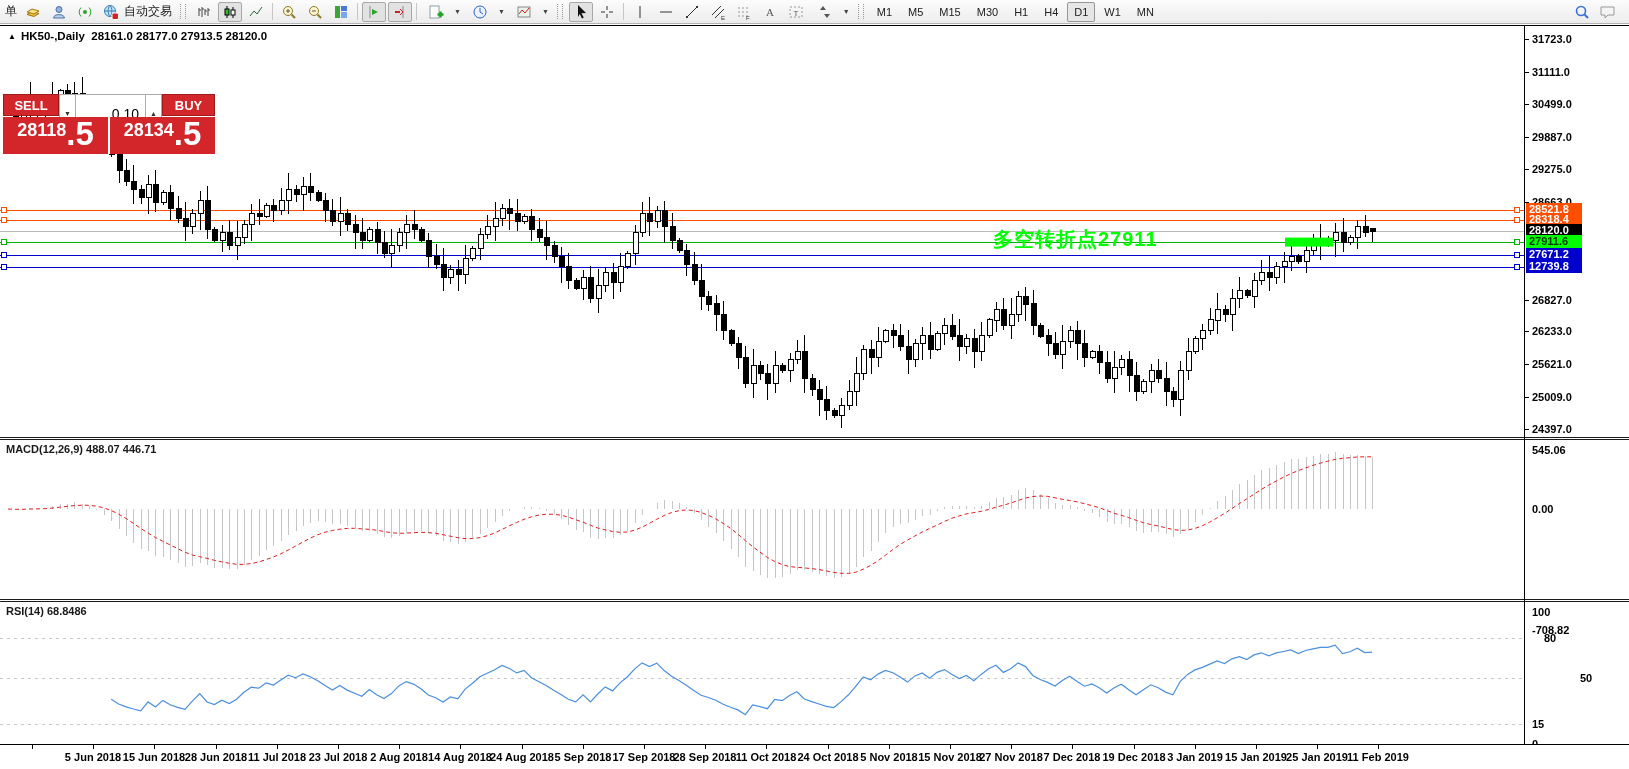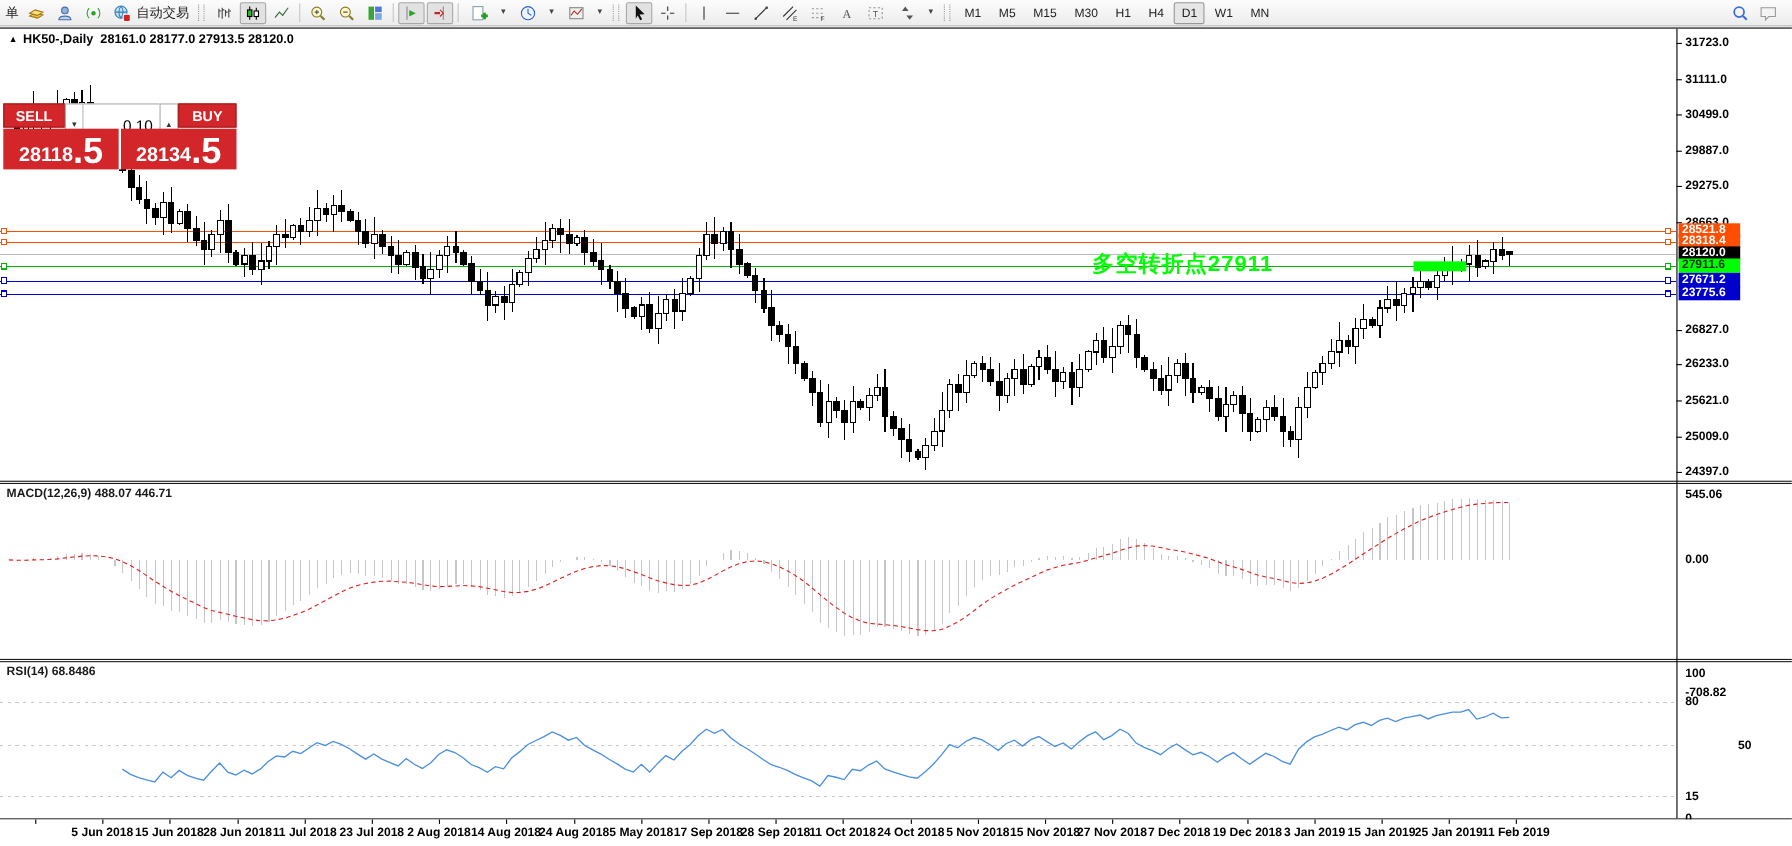--- a/index.html
+++ b/index.html
@@ -41,21 +41,21 @@
   #trade-panel{position:absolute;left:3px;top:20px;width:212px;margin-top:48px;}
   #tp-row1{display:flex;height:22px;}
   .tp-btn{color:#fff;font-size:13px;font-weight:600;display:flex;align-items:center;justify-content:center;border:1px solid #9e1b1b;box-sizing:border-box;}
   #sell-btn{width:56px;}
   #buy-btn{width:53px;}
   #vol-stepper{flex:1;display:flex;height:39px;box-sizing:border-box;}
   .step-btn{width:17px;background:#fff;border:1px solid #ababab;box-sizing:border-box;display:flex;align-items:center;justify-content:center;font-size:7px;color:#333;padding:0;}
   #vol-field{flex:1;border-top:1px solid #ababab;border-bottom:1px solid #ababab;background:#fff;
     font-size:14px;color:#000;text-align:right;padding:0 6px;display:flex;align-items:center;justify-content:flex-end;}
   #tp-row2{display:flex;height:37px;margin-top:1px;}
-  .tp-price{flex:1;color:#fff;display:flex;align-items:flex-end;justify-content:center;padding-bottom:1px;}
+  .tp-price{flex:1;color:#fff;display:flex;align-items:flex-start;justify-content:center;padding-bottom:1px;}
   .tp-price .pmain{font-size:18px;font-weight:700;line-height:26px;}
   .tp-price .pbig{font-size:33px;font-weight:700;line-height:33px;}
   #tp-row2 .gap{width:2px;background:#fff;}
   svg{display:block;}
 </style>
 </head>
 <body>
 
 <div id="toolbar">
   <button class="tb-text">
@@ -1304,26 +1304,26 @@
       <div class="axis-label" style="top: 332px;">25621.0</div>
       <div class="axis-tickmark" style="top: 371px;"></div>
       <div class="axis-label" style="top: 365px;">25009.0</div>
       <div class="axis-tickmark" style="top: 403px;"></div>
       <div class="axis-label" style="top: 397px;">24397.0</div>
       <div class="badge" style="top: 177px; background: rgb(255, 78, 0); color: rgb(255, 255, 255);">28521.8</div>
       <div class="badge" style="top: 187px; background: rgb(255, 78, 0); color: rgb(255, 255, 255);">28318.4</div>
       <div class="badge" style="top: 198px; background: rgb(0, 0, 0); color: rgb(255, 255, 255);">28120.0</div>
       <div class="badge" style="top: 209px; background: rgb(0, 255, 0); color: rgb(0, 51, 0);">27911.6</div>
       <div class="badge" style="top: 222px; background: rgb(0, 0, 205); color: rgb(255, 255, 255);">27671.2</div>
-      <div class="badge" style="top: 234px; background: rgb(0, 0, 205); color: rgb(255, 255, 255);">23775.6</div>
+      <div class="badge" style="top: 234px; background: rgb(0, 0, 205); color: rgb(255, 255, 255);">12739.8</div>
       <div class="axis-label" style="top: 418px;">545.06</div>
       <div class="axis-label" style="top: 477px;">0.00</div>
       <div class="axis-label" style="top: 554px; margin-top: 44px;">-708.82</div>
       <div class="axis-label" style="top: 580px;">100</div>
-      <div class="axis-label" style="top: 606px;">80</div>
+      <div class="axis-label" style="top: 606px; margin-left: 12px;">80</div>
       <div class="axis-label" style="top: 646px; padding-left: 48px;">50</div>
       <div class="axis-label" style="top: 692px;">15</div>
       <div class="axis-label" style="top: 712px;">0</div>
     </div>
   <div id="date-axis">
       <div class="date-tick" style="left: 32px;"></div>
       <div class="date-label" style="left: 32px; margin-top: 32px;">24 May 2018</div>
       <div class="date-tick" style="left: 93px;"></div>
       <div class="date-label" style="left: 93px;">5 Jun 2018</div>
       <div class="date-tick" style="left: 154px;"></div>
@@ -1334,21 +1334,21 @@
       <div class="date-label" style="left: 277px;">11 Jul 2018</div>
       <div class="date-tick" style="left: 338px;"></div>
       <div class="date-label" style="left: 338px;">23 Jul 2018</div>
       <div class="date-tick" style="left: 399px;"></div>
       <div class="date-label" style="left: 399px;">2 Aug 2018</div>
       <div class="date-tick" style="left: 460px;"></div>
       <div class="date-label" style="left: 460px;">14 Aug 2018</div>
       <div class="date-tick" style="left: 522px;"></div>
       <div class="date-label" style="left: 522px;">24 Aug 2018</div>
       <div class="date-tick" style="left: 583px;"></div>
-      <div class="date-label" style="left: 583px;">5 May 2018</div>
+      <div class="date-label" style="left: 583px;">5 Sep 2018</div>
       <div class="date-tick" style="left: 644px;"></div>
       <div class="date-label" style="left: 644px;">17 Sep 2018</div>
       <div class="date-tick" style="left: 705px;"></div>
       <div class="date-label" style="left: 705px;">28 Sep 2018</div>
       <div class="date-tick" style="left: 766px;"></div>
       <div class="date-label" style="left: 766px;">11 Oct 2018</div>
       <div class="date-tick" style="left: 828px;"></div>
       <div class="date-label" style="left: 828px;">24 Oct 2018</div>
       <div class="date-tick" style="left: 889px;"></div>
       <div class="date-label" style="left: 889px;">5 Nov 2018</div>

